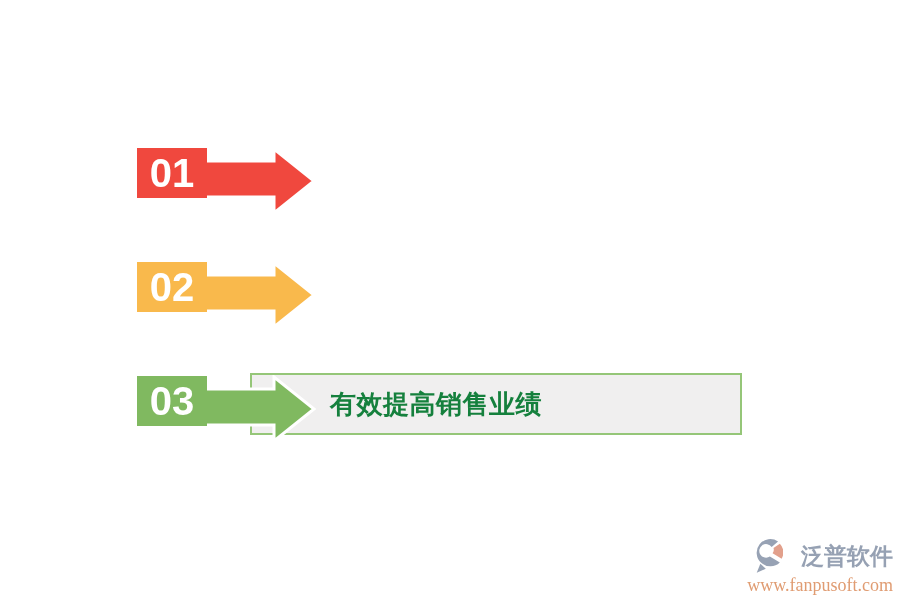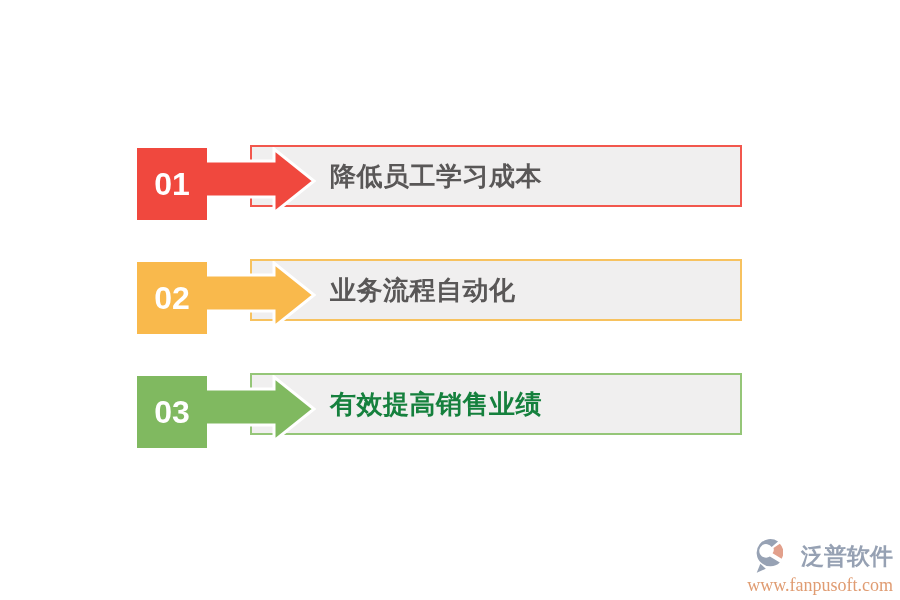--- a/index.html
+++ b/index.html
@@ -38,24 +38,24 @@
     width:124px;height:68px;
     z-index:2;
   }
   .arrow polygon{
     stroke:#ffffff;
     stroke-width:3;
     stroke-linejoin:miter;
   }
   .num{
     position:absolute;left:137px;top:3px;
-    width:70px;height:72px;
+    width:70px;height:50px;
     display:flex;align-items:center;justify-content:center;
     color:#ffffff;
-    font-size:32px;
+    font-size:40px;
     font-weight:bold;
     z-index:3;
   }
 
   .watermark{
     position:absolute;right:7px;bottom:6px;
     text-align:right;
     line-height:1;
   }
   .brand-line{
@@ -75,33 +75,27 @@
     margin-top:2px;
     white-space:nowrap;
   }
 </style>
 </head>
 <body>
 
 <div class="stage">
 
   <div class="row r1">
-    <div class="bar" style="border-color: rgb(242, 87, 77); background-color: rgb(240, 239, 239);">
-      <span class="bar-label" style="color: rgb(89, 87, 87);">降低员工学习成本</span>
-    </div>
     <svg class="arrow" viewBox="-2 -2 124 68" xmlns="http://www.w3.org/2000/svg">
       <polygon points="0,12 77,12 77,0 117,32 77,64 77,48 0,48" style="fill: rgb(240, 72, 62);"></polygon>
     </svg>
     <div class="num" style="background-color: rgb(240, 72, 62); color: rgb(255, 255, 255);">01</div>
   </div>
 
   <div class="row r2">
-    <div class="bar" style="border-color: rgb(247, 194, 95); background-color: rgb(240, 239, 239);">
-      <span class="bar-label" style="color: rgb(89, 87, 87);">业务流程自动化</span>
-    </div>
     <svg class="arrow" viewBox="-2 -2 124 68" xmlns="http://www.w3.org/2000/svg">
       <polygon points="0,12 77,12 77,0 117,32 77,64 77,48 0,48" style="fill: rgb(249, 185, 76);"></polygon>
     </svg>
     <div class="num" style="background-color: rgb(249, 185, 76); color: rgb(255, 255, 255);">02</div>
   </div>
 
   <div class="row r3">
     <div class="bar" style="border-color: rgb(149, 198, 120); background-color: rgb(240, 239, 239);">
       <span class="bar-label" style="color: #15803d;">有效提高销售业绩</span>
     </div>

